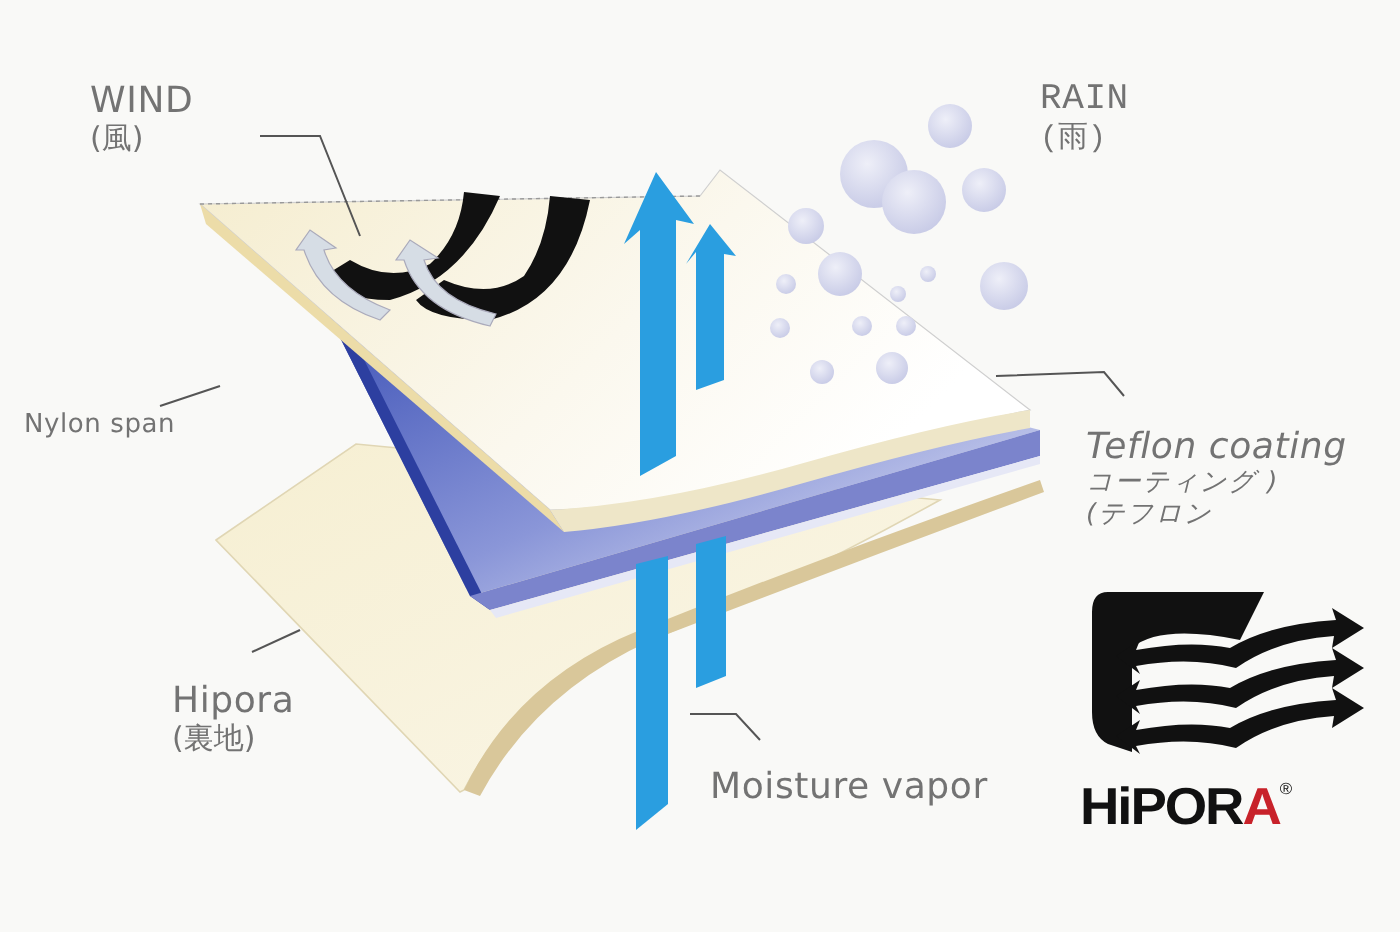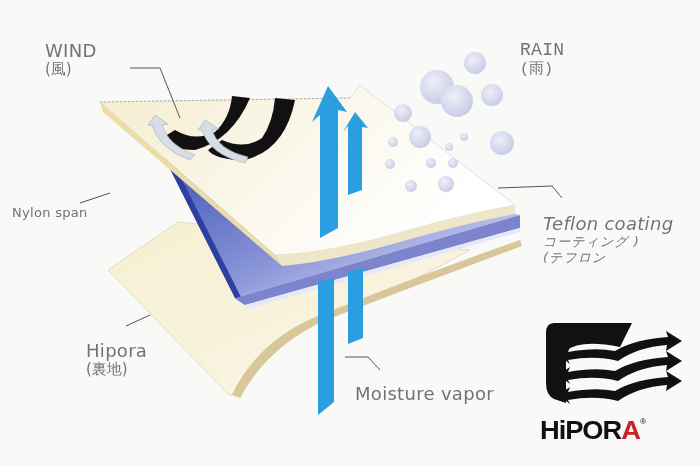--- a/index.html
+++ b/index.html
@@ -18,21 +18,21 @@
   .label .en { font-size: 13px; letter-spacing: 0.3px; }
   .label .jp { font-size: 15px; }
   .label.big .en { font-size: 18px; }
   #lbl-wind { left: 45px; top: 40px; }
   #lbl-rain { left: 520px; top: 40px; font-family: Liberation Mono, monospace; }
   #lbl-nylon { left: 12px; top: 205px; }
   #lbl-teflon { left: 543px; top: 213px; font-style: italic; }
   #lbl-teflon .jp { font-size: 13px; letter-spacing: 1px; }
   #lbl-hipora { left: 66px; top: 340px; margin-left: 20px; }
   #lbl-moisture { left: 355px; top: 383px; }
-  #logo { position: absolute; left: 540px; top: 311px; width: 150px; height: 140px; }
+  #logo { position: absolute; left: 540px; top: 284px; width: 150px; height: 140px; }
   #logo-text {
     position: absolute; left: 0; top: 104px; width: 150px;
     font-family: "Liberation Sans", sans-serif; font-weight: bold;
     font-size: 26px; letter-spacing: -1px; color: #111;
     transform: scaleX(1.05); transform-origin: left;
   }
   #logo-text .reg { font-size: 8px; vertical-align: top; position: relative; top: 2px; font-weight: normal; }
   #logo-text .accent { color: #c8222a; }
 </style>
 </head>

